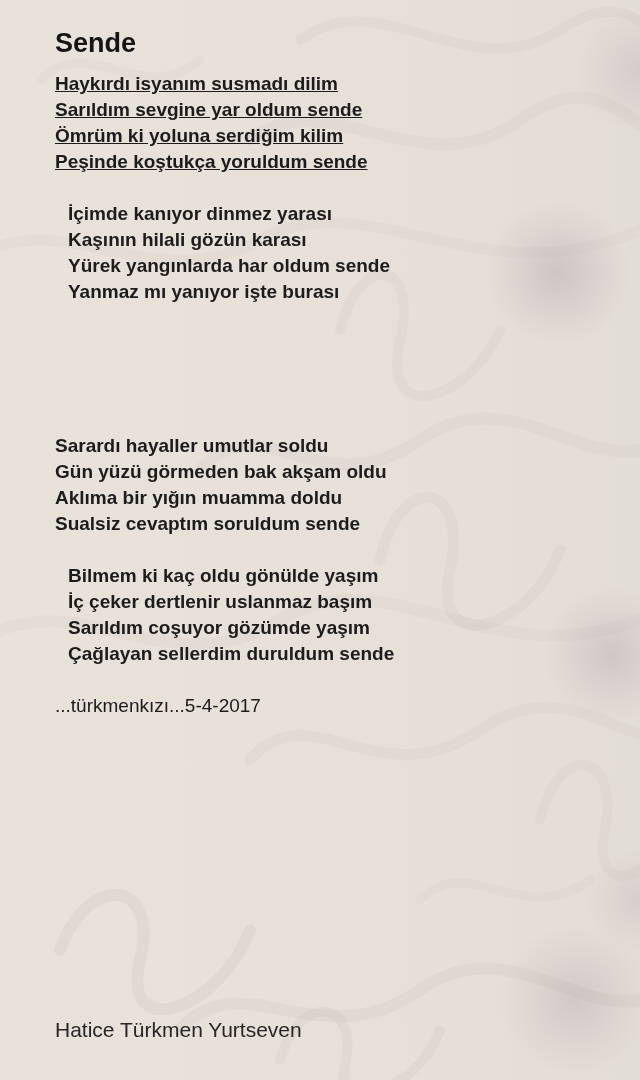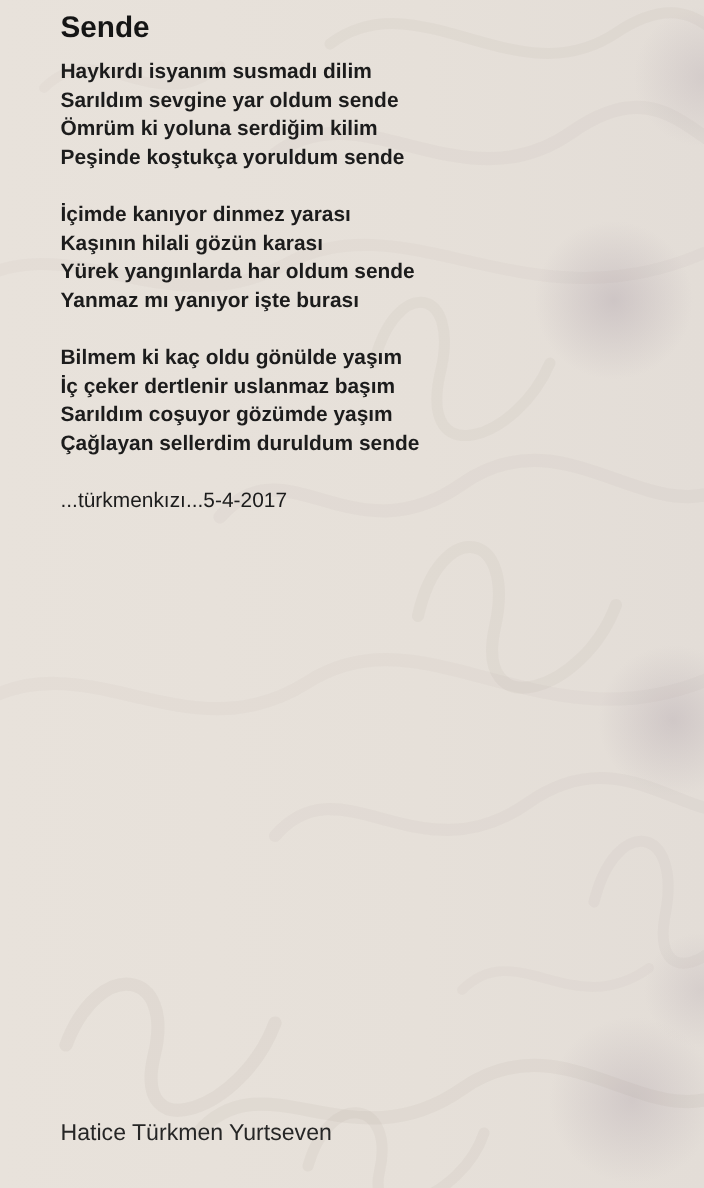--- a/index.html
+++ b/index.html
@@ -17,39 +17,39 @@
       radial-gradient(circle 85px  at 640px 70px,  rgba(184,173,179,0.35), rgba(184,173,179,0) 75%),
       radial-gradient(circle 70px  at 638px 900px, rgba(184,173,179,0.30), rgba(184,173,179,0) 75%),
       linear-gradient(90deg, #e8e2db 0%, #e6e0d9 60%, #e3ddd7 100%);
   }
   .texture {
     position: absolute; left: 0; top: 0; width: 640px; height: 1080px;
     pointer-events: none;
   }
   .content {
     position: relative;
-    padding: 10px 30px 0 55px;
+    padding: 28px 30px 0 55px;
     color: #1c1c1c;
   }
   .title {
     margin: 0;
     font-size: 27px;
     font-weight: 700;
     line-height: 30px;
     color: #151515;
   }
   .stanza { margin: 0; }
   .stanza .line {
     font-size: 19px;
     font-weight: 700;
     line-height: 26px;
     white-space: nowrap;
   }
-  .stanza-first { margin-top: 13px; }
-  .stanza-follow { margin-top: 26px; }
+  .stanza-first { margin-top: 13px; text-decoration: underline; }
+  .stanza-follow { margin-top: 26px; margin-left: 13px; }
   .stanza-break { margin-top: 128px; }
   .signature {
     margin-top: 26px;
     font-size: 19px;
     font-weight: 400;
     line-height: 26px;
   }
   .footer {
     position: absolute;
     left: 55px; top: 1018px;
@@ -94,20 +94,26 @@
       <div class="line">Peşinde koştukça yoruldum sende</div>
     </div>
 
     <div class="stanza stanza-follow">
       <div class="line">İçimde kanıyor dinmez yarası</div>
       <div class="line">Kaşının hilali gözün karası</div>
       <div class="line">Yürek yangınlarda har oldum sende</div>
       <div class="line">Yanmaz mı yanıyor işte burası</div>
     </div>
 
+    <div class="stanza stanza-break">
+      <div class="line">Sarardı hayaller umutlar soldu</div>
+      <div class="line">Gün yüzü görmeden bak akşam oldu</div>
+      <div class="line">Aklıma bir yığın muamma doldu</div>
+      <div class="line">Sualsiz cevaptım soruldum sende</div>
+    </div>
 
     <div class="stanza stanza-follow">
       <div class="line">Bilmem ki kaç oldu gönülde yaşım</div>
       <div class="line">İç çeker dertlenir uslanmaz başım</div>
       <div class="line">Sarıldım coşuyor gözümde yaşım</div>
       <div class="line">Çağlayan sellerdim duruldum sende</div>
     </div>
 
 
     <div class="signature">...türkmenkızı...5-4-2017</div>

